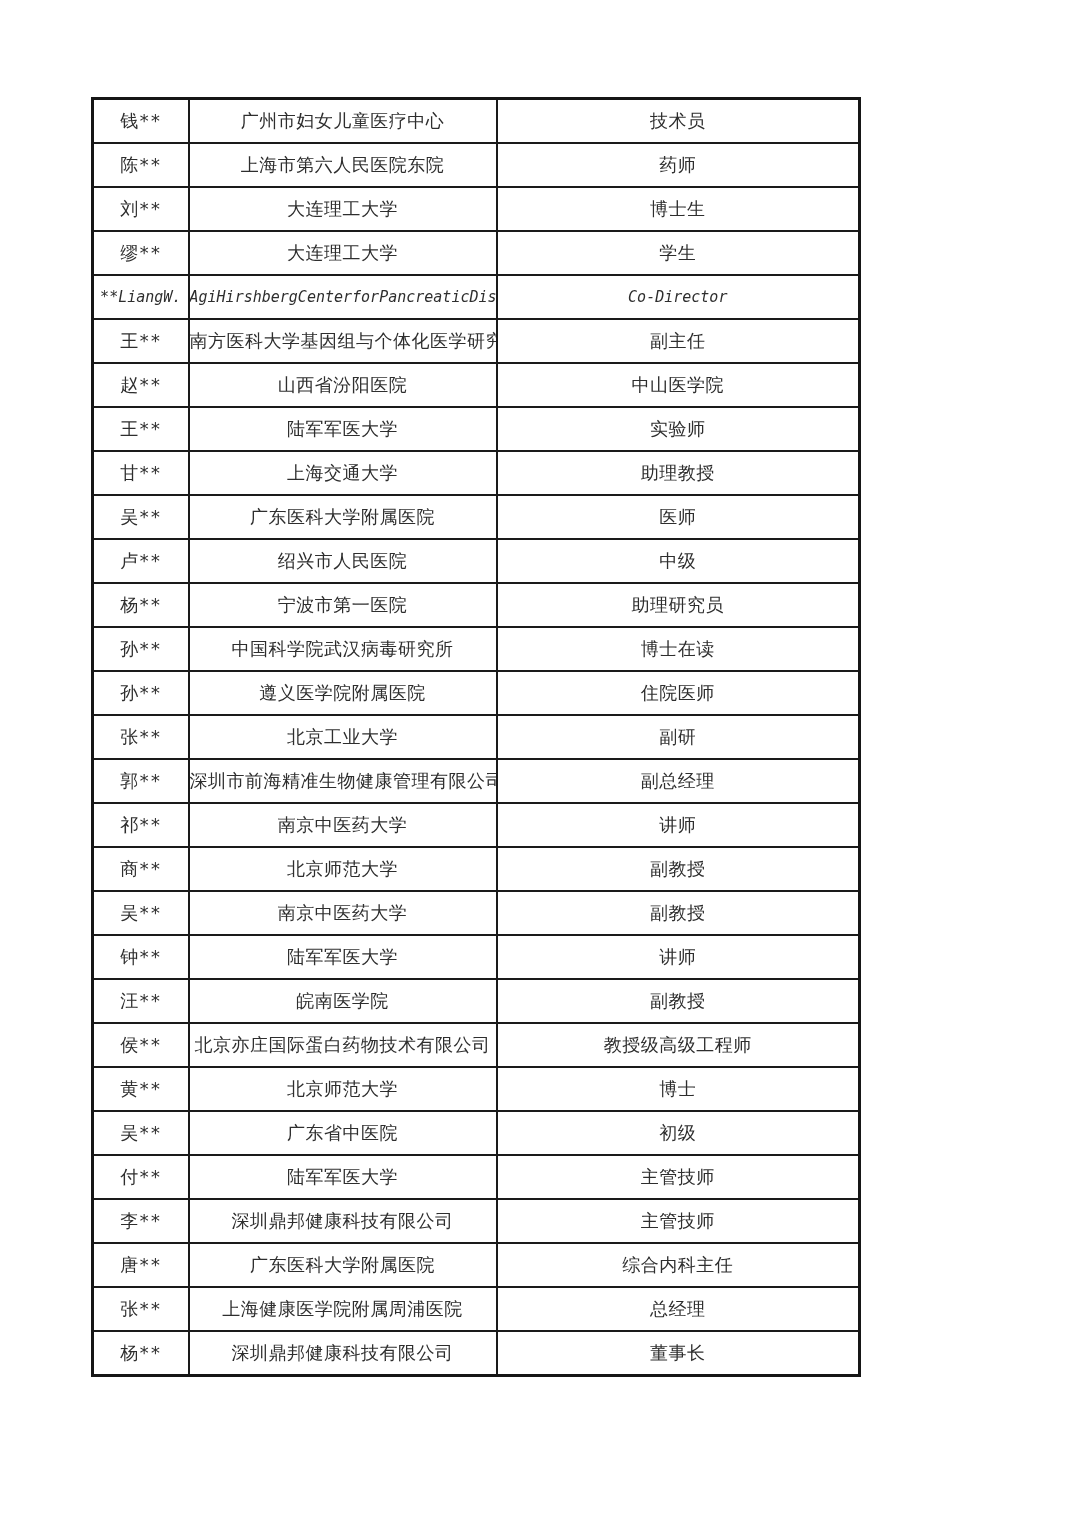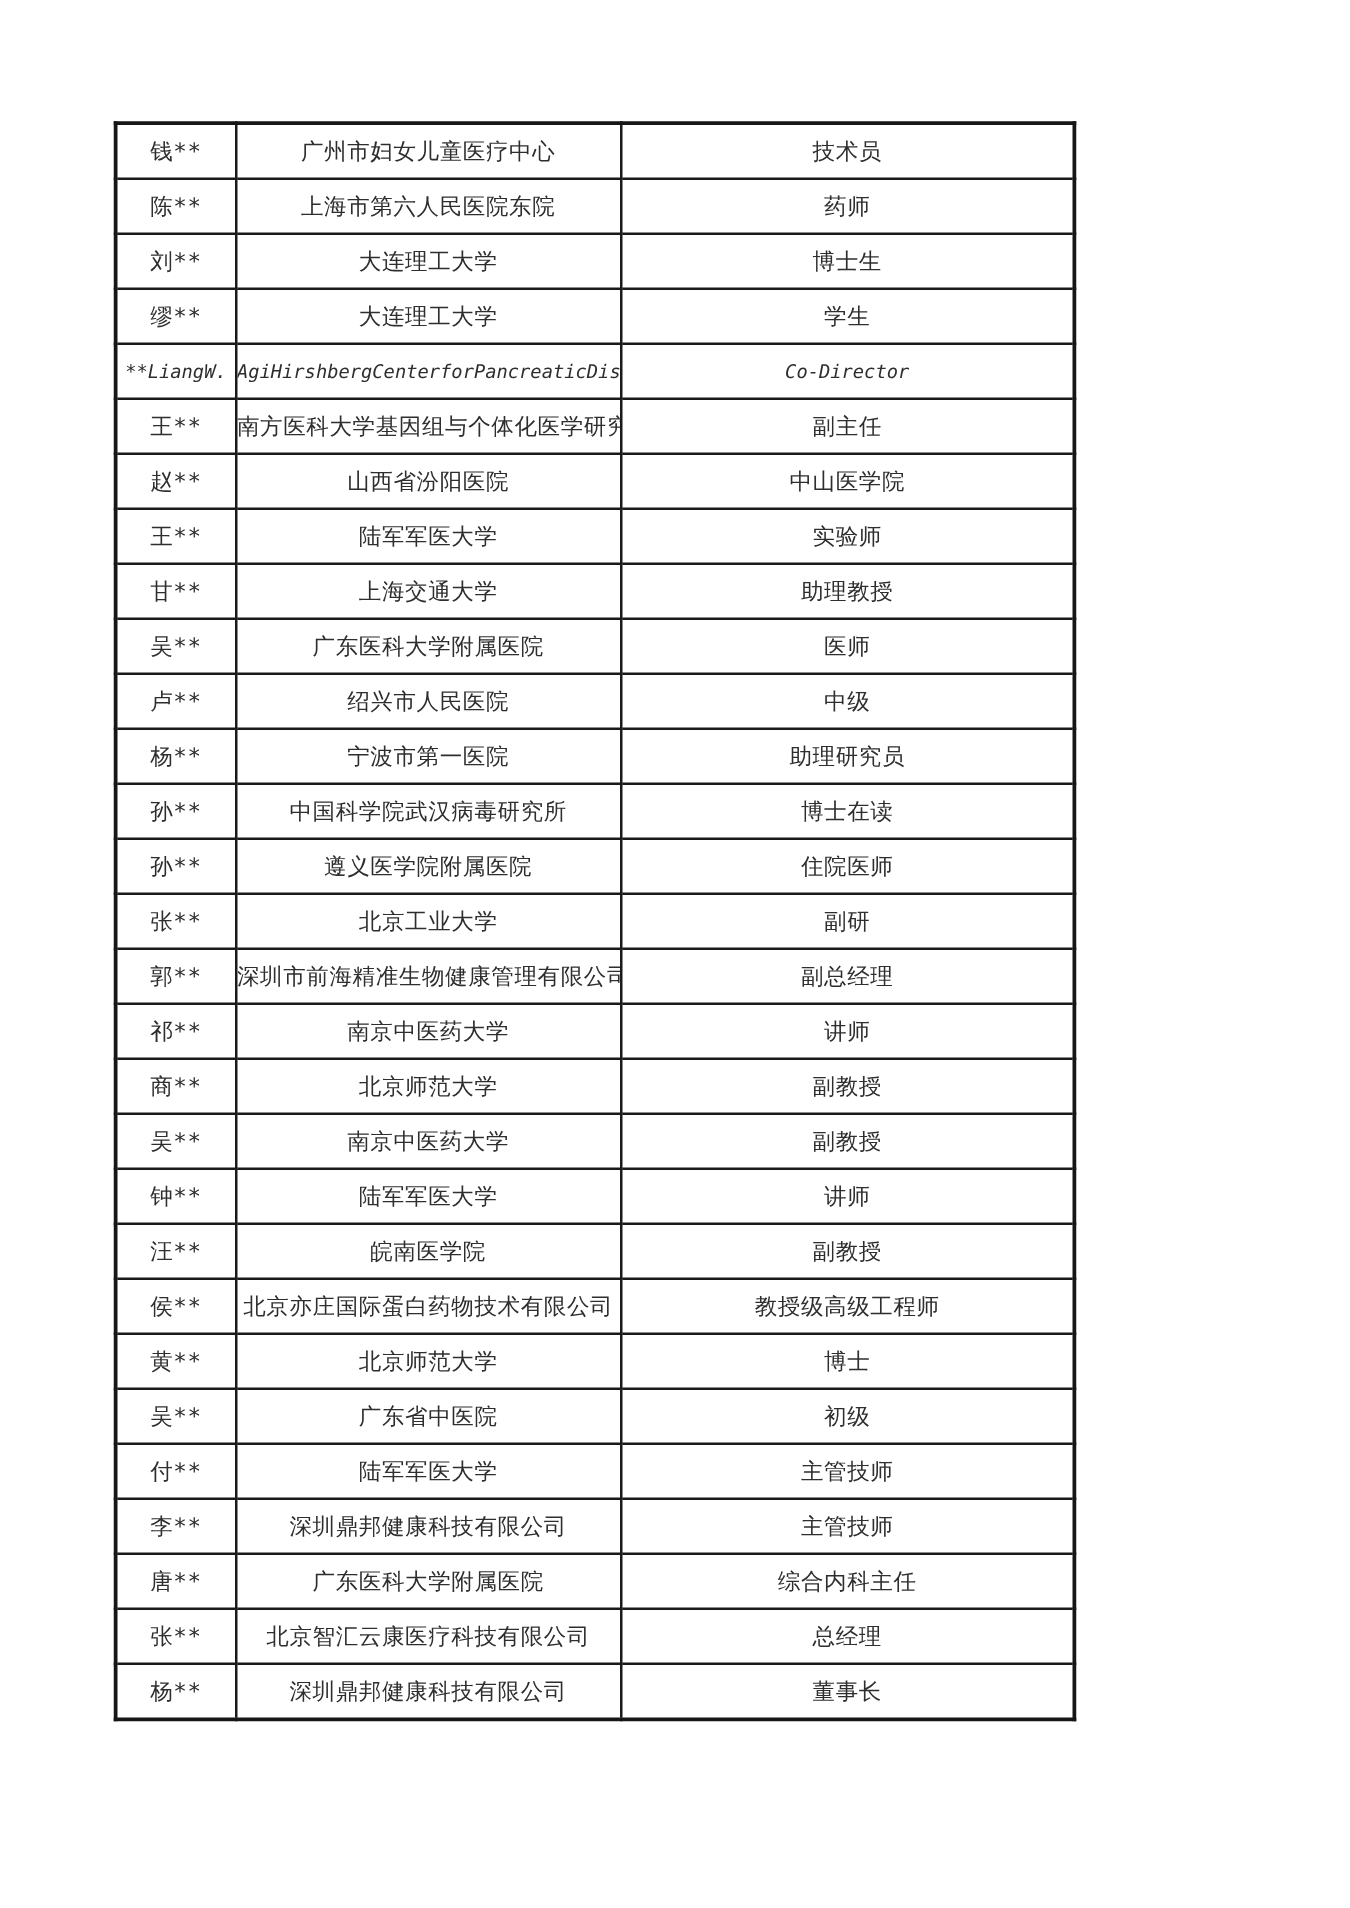--- a/index.html
+++ b/index.html
@@ -189,21 +189,21 @@
     <td>深圳鼎邦健康科技有限公司</td>
     <td>主管技师</td>
   </tr>
         <tr>
     <td>唐**</td>
     <td>广东医科大学附属医院</td>
     <td>综合内科主任</td>
   </tr>
         <tr>
     <td>张**</td>
-    <td>北京智汇云康医疗科技有限公司</td>
+    <td>上海健康医学院附属周浦医院</td>
     <td>总经理</td>
   </tr>
         <tr>
     <td>杨**</td>
     <td>深圳鼎邦健康科技有限公司</td>
     <td>董事长</td>
   </tr>
       </tbody>
   </table>
 </div>

